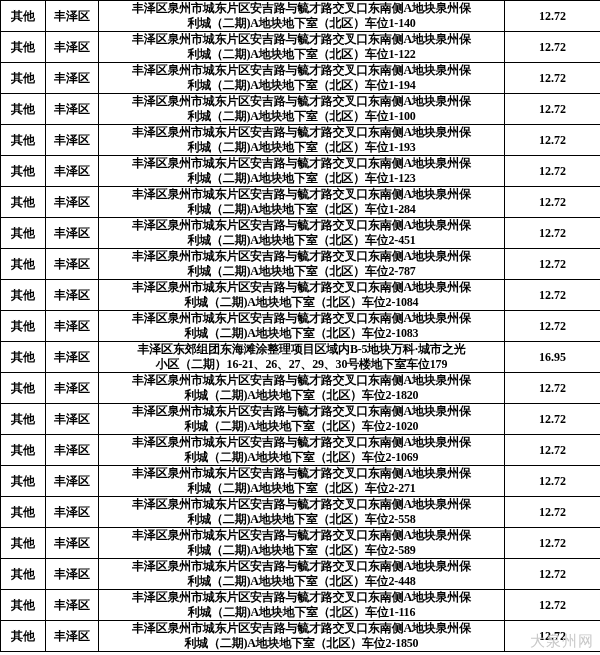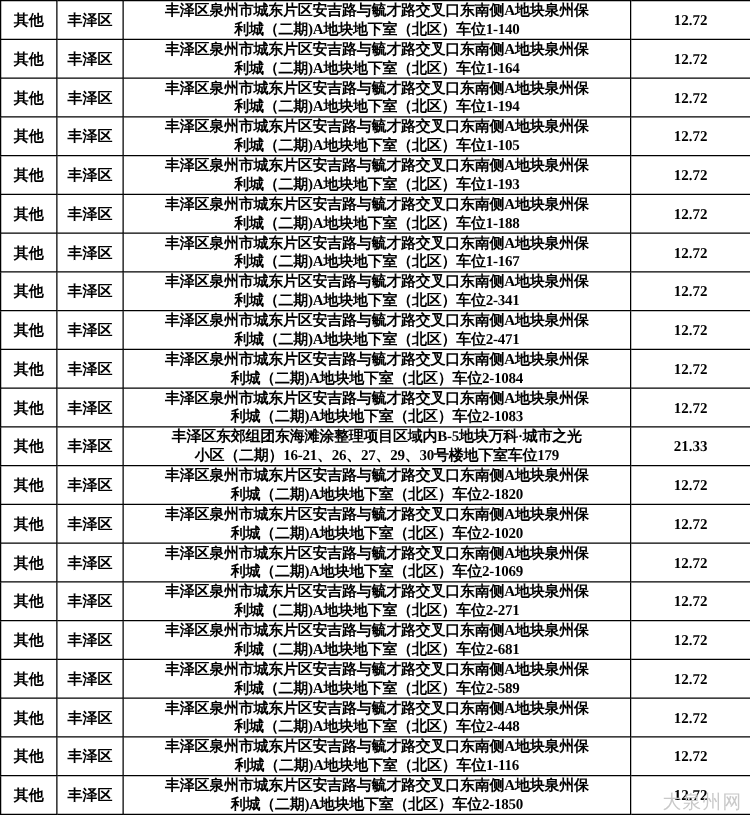--- a/index.html
+++ b/index.html
@@ -79,84 +79,84 @@
             <span class="desc-line">丰泽区泉州市城东片区安吉路与毓才路交叉口东南侧A地块泉州保</span>
             <span class="desc-line">利城（二期)A地块地下室（北区）车位1-140</span>
           </td>
           <td class="c-value">12.72</td>
         </tr>
         <tr>
           <td class="c-type">其他</td>
           <td class="c-district">丰泽区</td>
           <td class="c-desc">
             <span class="desc-line">丰泽区泉州市城东片区安吉路与毓才路交叉口东南侧A地块泉州保</span>
-            <span class="desc-line">利城（二期)A地块地下室（北区）车位1-164</span>
+            <span class="desc-line">利城（二期)A地块地下室（北区）车位1-122</span>
           </td>
           <td class="c-value">12.72</td>
         </tr>
         <tr>
           <td class="c-type">其他</td>
           <td class="c-district">丰泽区</td>
           <td class="c-desc">
             <span class="desc-line">丰泽区泉州市城东片区安吉路与毓才路交叉口东南侧A地块泉州保</span>
             <span class="desc-line">利城（二期)A地块地下室（北区）车位1-194</span>
           </td>
           <td class="c-value">12.72</td>
         </tr>
         <tr>
           <td class="c-type">其他</td>
           <td class="c-district">丰泽区</td>
           <td class="c-desc">
             <span class="desc-line">丰泽区泉州市城东片区安吉路与毓才路交叉口东南侧A地块泉州保</span>
-            <span class="desc-line">利城（二期)A地块地下室（北区）车位1-105</span>
+            <span class="desc-line">利城（二期)A地块地下室（北区）车位1-100</span>
           </td>
           <td class="c-value">12.72</td>
         </tr>
         <tr>
           <td class="c-type">其他</td>
           <td class="c-district">丰泽区</td>
           <td class="c-desc">
             <span class="desc-line">丰泽区泉州市城东片区安吉路与毓才路交叉口东南侧A地块泉州保</span>
             <span class="desc-line">利城（二期)A地块地下室（北区）车位1-193</span>
           </td>
           <td class="c-value">12.72</td>
         </tr>
         <tr>
           <td class="c-type">其他</td>
           <td class="c-district">丰泽区</td>
           <td class="c-desc">
             <span class="desc-line">丰泽区泉州市城东片区安吉路与毓才路交叉口东南侧A地块泉州保</span>
-            <span class="desc-line">利城（二期)A地块地下室（北区）车位1-188</span>
-          </td>
-          <td class="c-value">12.72</td>
-        </tr>
-        <tr>
-          <td class="c-type">其他</td>
-          <td class="c-district">丰泽区</td>
-          <td class="c-desc">
-            <span class="desc-line">丰泽区泉州市城东片区安吉路与毓才路交叉口东南侧A地块泉州保</span>
-            <span class="desc-line">利城（二期)A地块地下室（北区）车位1-167</span>
-          </td>
-          <td class="c-value">12.72</td>
-        </tr>
-        <tr>
-          <td class="c-type">其他</td>
-          <td class="c-district">丰泽区</td>
-          <td class="c-desc">
-            <span class="desc-line">丰泽区泉州市城东片区安吉路与毓才路交叉口东南侧A地块泉州保</span>
-            <span class="desc-line">利城（二期)A地块地下室（北区）车位2-341</span>
-          </td>
-          <td class="c-value">12.72</td>
-        </tr>
-        <tr>
-          <td class="c-type">其他</td>
-          <td class="c-district">丰泽区</td>
-          <td class="c-desc">
-            <span class="desc-line">丰泽区泉州市城东片区安吉路与毓才路交叉口东南侧A地块泉州保</span>
-            <span class="desc-line">利城（二期)A地块地下室（北区）车位2-471</span>
+            <span class="desc-line">利城（二期)A地块地下室（北区）车位1-123</span>
+          </td>
+          <td class="c-value">12.72</td>
+        </tr>
+        <tr>
+          <td class="c-type">其他</td>
+          <td class="c-district">丰泽区</td>
+          <td class="c-desc">
+            <span class="desc-line">丰泽区泉州市城东片区安吉路与毓才路交叉口东南侧A地块泉州保</span>
+            <span class="desc-line">利城（二期)A地块地下室（北区）车位1-284</span>
+          </td>
+          <td class="c-value">12.72</td>
+        </tr>
+        <tr>
+          <td class="c-type">其他</td>
+          <td class="c-district">丰泽区</td>
+          <td class="c-desc">
+            <span class="desc-line">丰泽区泉州市城东片区安吉路与毓才路交叉口东南侧A地块泉州保</span>
+            <span class="desc-line">利城（二期)A地块地下室（北区）车位2-451</span>
+          </td>
+          <td class="c-value">12.72</td>
+        </tr>
+        <tr>
+          <td class="c-type">其他</td>
+          <td class="c-district">丰泽区</td>
+          <td class="c-desc">
+            <span class="desc-line">丰泽区泉州市城东片区安吉路与毓才路交叉口东南侧A地块泉州保</span>
+            <span class="desc-line">利城（二期)A地块地下室（北区）车位2-787</span>
           </td>
           <td class="c-value">12.72</td>
         </tr>
         <tr>
           <td class="c-type">其他</td>
           <td class="c-district">丰泽区</td>
           <td class="c-desc">
             <span class="desc-line">丰泽区泉州市城东片区安吉路与毓才路交叉口东南侧A地块泉州保</span>
             <span class="desc-line">利城（二期)A地块地下室（北区）车位2-1084</span>
           </td>
@@ -171,21 +171,21 @@
           </td>
           <td class="c-value">12.72</td>
         </tr>
         <tr>
           <td class="c-type">其他</td>
           <td class="c-district">丰泽区</td>
           <td class="c-desc">
             <span class="desc-line">丰泽区东郊组团东海滩涂整理项目区域内B-5地块万科·城市之光</span>
             <span class="desc-line">小区（二期）16-21、26、27、29、30号楼地下室车位179</span>
           </td>
-          <td class="c-value">21.33</td>
+          <td class="c-value">16.95</td>
         </tr>
         <tr>
           <td class="c-type">其他</td>
           <td class="c-district">丰泽区</td>
           <td class="c-desc">
             <span class="desc-line">丰泽区泉州市城东片区安吉路与毓才路交叉口东南侧A地块泉州保</span>
             <span class="desc-line">利城（二期)A地块地下室（北区）车位2-1820</span>
           </td>
           <td class="c-value">12.72</td>
         </tr>
@@ -214,21 +214,21 @@
             <span class="desc-line">丰泽区泉州市城东片区安吉路与毓才路交叉口东南侧A地块泉州保</span>
             <span class="desc-line">利城（二期)A地块地下室（北区）车位2-271</span>
           </td>
           <td class="c-value">12.72</td>
         </tr>
         <tr>
           <td class="c-type">其他</td>
           <td class="c-district">丰泽区</td>
           <td class="c-desc">
             <span class="desc-line">丰泽区泉州市城东片区安吉路与毓才路交叉口东南侧A地块泉州保</span>
-            <span class="desc-line">利城（二期)A地块地下室（北区）车位2-681</span>
+            <span class="desc-line">利城（二期)A地块地下室（北区）车位2-558</span>
           </td>
           <td class="c-value">12.72</td>
         </tr>
         <tr>
           <td class="c-type">其他</td>
           <td class="c-district">丰泽区</td>
           <td class="c-desc">
             <span class="desc-line">丰泽区泉州市城东片区安吉路与毓才路交叉口东南侧A地块泉州保</span>
             <span class="desc-line">利城（二期)A地块地下室（北区）车位2-589</span>
           </td>

